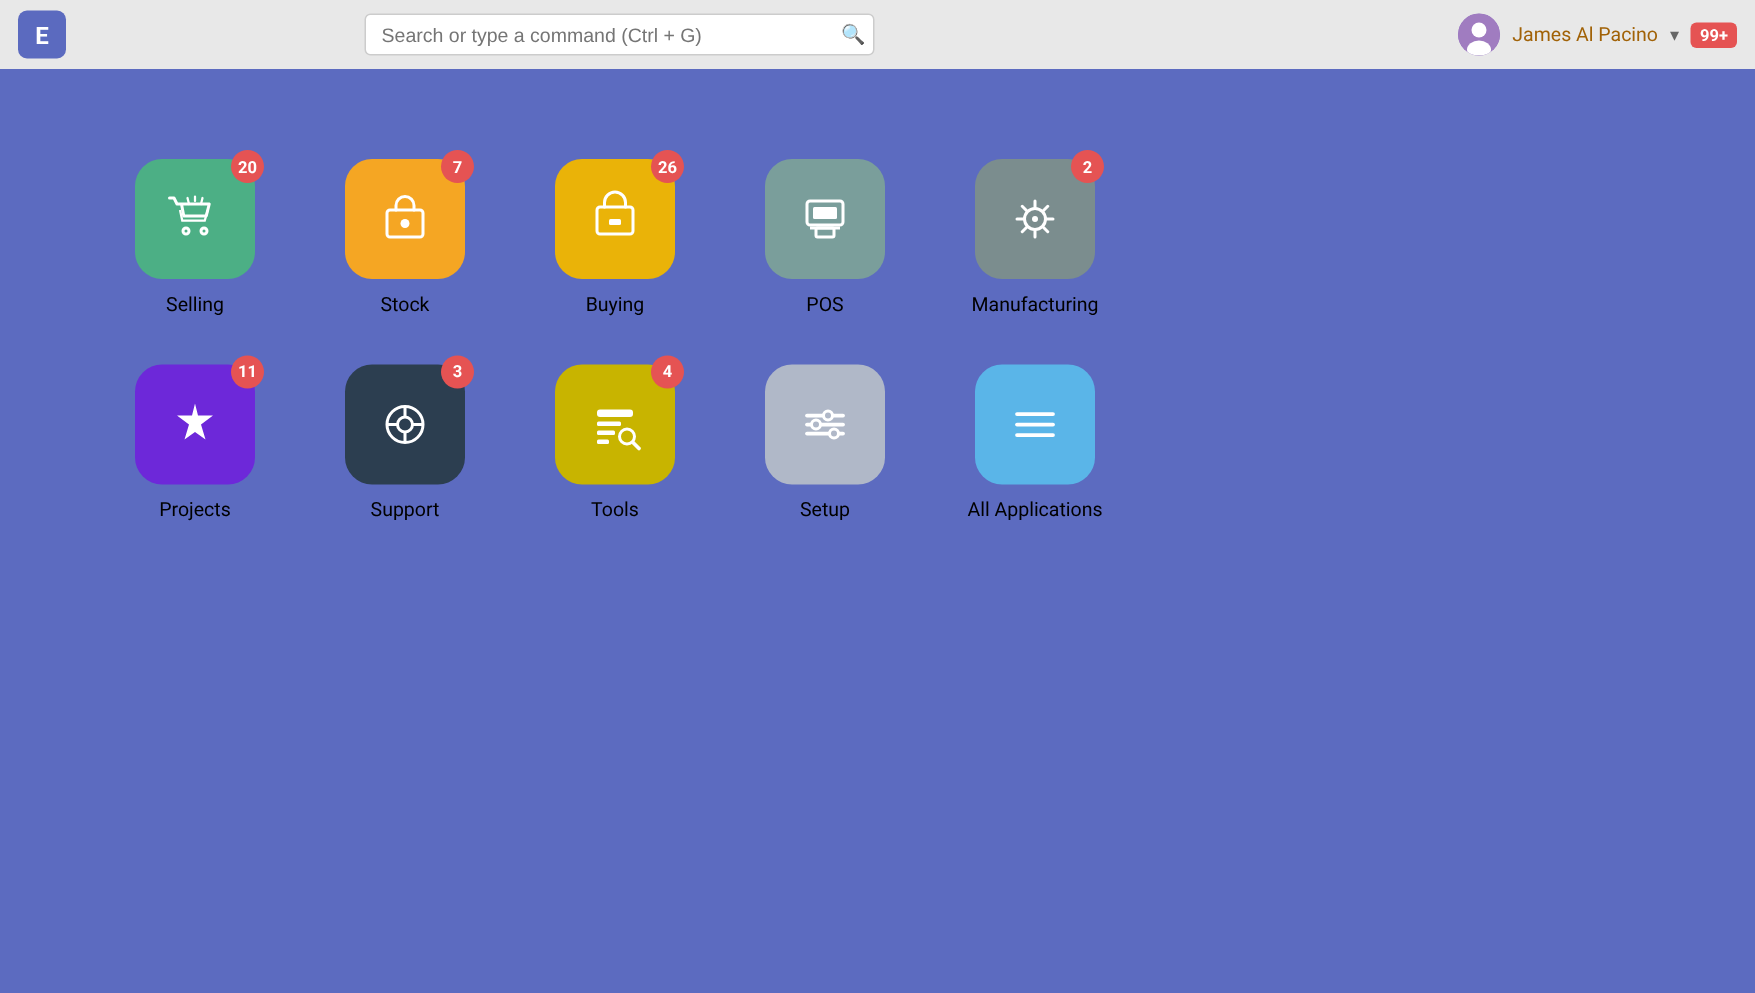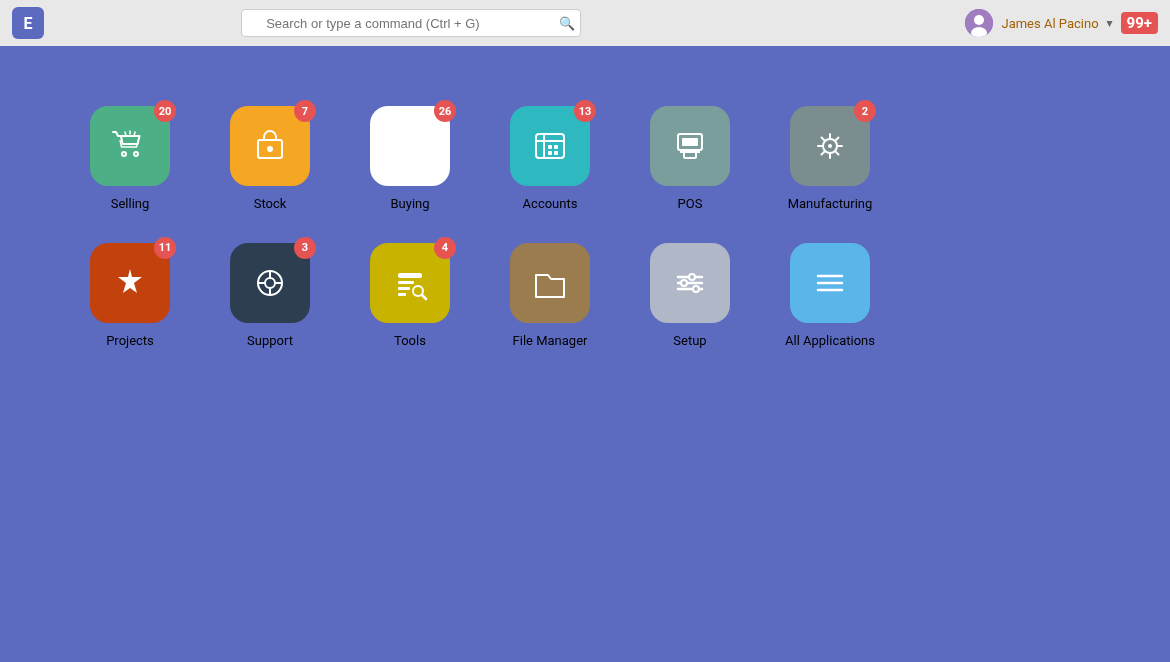--- a/index.html
+++ b/index.html
@@ -40,21 +40,21 @@
       max-width: 340px;
       margin: 0 auto;
       position: relative;
     }
 
     .search-input {
       width: 100%;
       height: 28px;
       border: 1px solid #ccc;
       border-radius: 4px;
-      padding: 0 28px 0 24px;
+      padding: 0 28px 0 10px;
       font-size: 13px;
       color: #999;
       background: white;
       outline: none;
     }
 
     .search-icon-wrap {
       position: absolute;
       right: 6px;
       top: 50%;
@@ -88,21 +88,21 @@
 
     .user-name {
       font-size: 13px;
       color: #a16207;
       cursor: pointer;
     }
 
     .notification-badge {
       background-color: #e55353;
       color: white;
-      font-size: 15px;
+      font-size: 11px;
       font-weight: bold;
       padding: 2px 6px;
       border-radius: 4px;
       min-width: 28px;
       text-align: center;
     }
 
     
     .main {
       padding: 50px 60px 0;
@@ -171,27 +171,27 @@
       height: 22px;
       display: flex;
       align-items: center;
       justify-content: center;
       z-index: 10;
     }
 
     
     .icon-selling { background-color: #4caf85; }
     .icon-stock { background-color: #f5a623; }
-    .icon-buying { background-color: #ffffff; }
+    .icon-buying { background-color: #eab308; }
     .icon-crm { background-color: #d96cbf; }
     .icon-accounts { background-color: #2eb8c0; }
     .icon-pos { background-color: #7a9e9b; }
     .icon-manufacturing { background-color: #7b8d8e; }
     .icon-hr { background-color: #4caf85; }
-    .icon-projects { background-color: #c2410c; }
+    .icon-projects { background-color: #6d28d9; }
     .icon-support { background-color: #2c3e50; }
     .icon-website { background-color: #27ae60; }
     .icon-tools { background-color: #c8b400; }
     .icon-filemanager { background-color: #9b7c4e; }
     .icon-learn { background-color: #e57373; }
     .icon-setup { background-color: #b0b8c8; }
     .icon-allapps { background-color: #5ab5e8; }
   </style>
 </head>
 <body>
@@ -251,35 +251,20 @@
             <svg viewBox="0 0 40 40" fill="white" xmlns="http://www.w3.org/2000/svg">
       <rect x="8" y="12" width="24" height="18" rx="2" fill="none" stroke="white" stroke-width="2"></rect>
       <path d="M13 12V9a7 7 0 0114 0v3" fill="none" stroke="white" stroke-width="2" stroke-linecap="round"></path>
       <rect x="16" y="20" width="8" height="4" rx="1" fill="white"></rect>
     </svg>
             <div class="badge">26</div>
           </div>
           <div class="app-label">Buying</div>
         </div>
         <div class="app-item">
-          <div class="app-icon icon-accounts">
-            <svg viewBox="0 0 40 40" fill="white" xmlns="http://www.w3.org/2000/svg">
-      <rect x="6" y="8" width="28" height="24" rx="3" fill="none" stroke="white" stroke-width="2"></rect>
-      <line x1="6" y1="15" x2="34" y2="15" stroke="white" stroke-width="2"></line>
-      <line x1="14" y1="8" x2="14" y2="32" stroke="white" stroke-width="2"></line>
-      <rect x="18" y="19" width="4" height="4" fill="white" rx="1"></rect>
-      <rect x="24" y="19" width="4" height="4" fill="white" rx="1"></rect>
-      <rect x="18" y="25" width="4" height="4" fill="white" rx="1"></rect>
-      <rect x="24" y="25" width="4" height="4" fill="white" rx="1"></rect>
-    </svg>
-            <div class="badge">13</div>
-          </div>
-          <div class="app-label">Accounts</div>
-        </div>
-        <div class="app-item">
           <div class="app-icon icon-pos">
             <svg viewBox="0 0 40 40" fill="white" xmlns="http://www.w3.org/2000/svg">
       <rect x="8" y="8" width="24" height="16" rx="2" fill="none" stroke="white" stroke-width="2"></rect>
       <rect x="12" y="12" width="16" height="8" rx="1" fill="white"></rect>
       <rect x="14" y="26" width="12" height="6" rx="1" fill="none" stroke="white" stroke-width="2"></rect>
       <line x1="10" y1="26" x2="30" y2="26" stroke="white" stroke-width="2"></line>
     </svg>
           </div>
           <div class="app-label">POS</div>
         </div>
@@ -326,29 +311,20 @@
       <rect x="8" y="18" width="16" height="3" rx="1" fill="white"></rect>
       <rect x="8" y="24" width="12" height="3" rx="1" fill="white"></rect>
       <rect x="8" y="30" width="8" height="3" rx="1" fill="white"></rect>
       <circle cx="28" cy="28" r="5" fill="none" stroke="white" stroke-width="2"></circle>
       <line x1="32" y1="32" x2="36" y2="36" stroke="white" stroke-width="2.5" stroke-linecap="round"></line>
     </svg>
             <div class="badge">4</div>
           </div>
           <div class="app-label">Tools</div>
         </div>
-        <div class="app-item">
-          <div class="app-icon icon-filemanager">
-            <svg viewBox="0 0 40 40" fill="white" xmlns="http://www.w3.org/2000/svg">
-      <path d="M6 12h12l3 4h13v18H6z" fill="none" stroke="white" stroke-width="2" stroke-linejoin="round"></path>
-      <path d="M6 16v-4h12l3 4" fill="none" stroke="white" stroke-width="0"></path>
-    </svg>
-          </div>
-          <div class="app-label">File Manager</div>
-        </div>
       </div>
       <div class="app-row">
         <div class="app-item">
           <div class="app-icon icon-setup">
             <svg viewBox="0 0 40 40" fill="white" xmlns="http://www.w3.org/2000/svg">
       <line x1="8" y1="14" x2="32" y2="14" stroke="white" stroke-width="2.5" stroke-linecap="round"></line>
       <line x1="8" y1="20" x2="32" y2="20" stroke="white" stroke-width="2.5" stroke-linecap="round"></line>
       <line x1="8" y1="26" x2="32" y2="26" stroke="white" stroke-width="2.5" stroke-linecap="round"></line>
       <circle cx="22" cy="14" r="3" fill="#b0b8c8" stroke="white" stroke-width="2"></circle>
       <circle cx="14" cy="20" r="3" fill="#b0b8c8" stroke="white" stroke-width="2"></circle>

